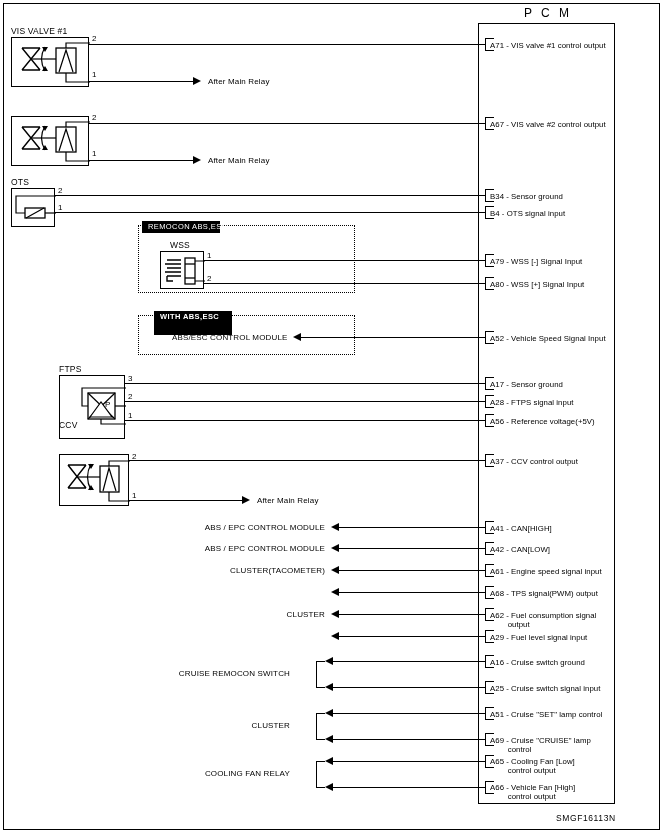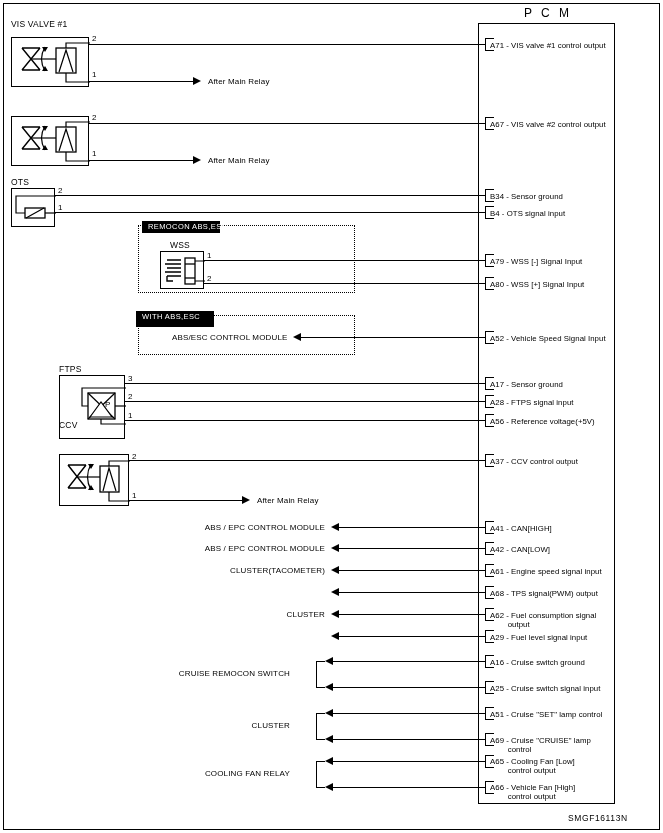--- a/index.html
+++ b/index.html
@@ -89,21 +89,21 @@
 </head>
 <body>
 
 <div id="page">
 
   <div id="frame"></div>
 
   <div class="lbl pcmtitle" style="left:524px;top:6px;">P C M</div>
   <div id="pcmbox"></div>
 
-  <div class="lbl cap" style="left:11px;top:19px;">VIS VALVE #1</div>
+  <div class="lbl cap" style="left:11px;top:26px;">VIS VALVE #1</div>
   <div class="box" style="left:11px;top:37px;width:78px;height:50px;">
     <svg width="78" height="50" viewBox="0 0 78 50">
 
       <path d="M10,10 L28,32 M28,10 L10,32 M10,10 L28,10 M10,32 L28,32" stroke="#000" stroke-width="1.4" fill="none"></path>
 
       <line x1="19" y1="21" x2="44" y2="21" stroke="#000" stroke-width="1.2"></line>
 
       <path d="M33,9 Q26,21 33,33" stroke="#000" stroke-width="1.2" fill="none"></path>
       <path d="M30,9 L36,9 L33,14 Z" fill="#000"></path>
       <path d="M30,33 L36,33 L33,28 Z" fill="#000"></path>
@@ -176,21 +176,21 @@
       <line x1="24" y1="26" x2="34" y2="26" stroke="#000" stroke-width="1.3"></line>
       <path d="M34,9 L44,9 M34,29 L44,29" stroke="#000" stroke-width="1.2" fill="none"></path>
     </svg>
   </div>
   <div class="lbl pinnum" style="left:207px;top:251px;">1</div>
   <div class="lbl pinnum" style="left:207px;top:274px;">2</div>
   <div class="hline" style="left:204px;top:260px;width:281px;"></div>
   <div class="hline" style="left:204px;top:283px;width:281px;"></div>
 
   <div class="dashbox" style="left:138px;top:315px;width:217px;height:40px;"></div>
-  <div class="banner" style="left:136px;top:311px;width:78px;height:16px;line-height:8px;">WITH ABS,ESC</div>
+  <div class="banner" style="left:154px;top:311px;width:78px;height:24px;line-height:8px;font-weight:bold;">WITH ABS,ESC</div>
   <div class="lbl" style="left:172px;top:333px;font-size:8px;letter-spacing:.15px;">ABS/ESC CONTROL MODULE</div>
   <div class="arrowL" style="left:293px;top:333px;"></div>
   <div class="hline" style="left:301px;top:337px;width:184px;"></div>
 
   <div class="lbl cap" style="left:59px;top:364px;">FTPS</div>
   <div class="box" style="left:59px;top:375px;width:66px;height:64px;">
     <svg width="66" height="64" viewBox="0 0 66 64">
 
       <rect x="28" y="17" width="27" height="26" stroke="#000" stroke-width="1.3" fill="#fff"></rect>
       <line x1="28" y1="17" x2="55" y2="43" stroke="#000" stroke-width="1.2"></line>
@@ -344,15 +344,15 @@
   <div class="lbl pinlabel" style="left:490px;top:745px;">        control</div>
 
   <div class="pinbracket" style="left:485px;top:755px;"></div>
   <div class="lbl pinlabel" style="left:490px;top:757px;">A65 - Cooling Fan [Low]</div>
   <div class="lbl pinlabel" style="left:490px;top:766px;">        control output</div>
 
   <div class="pinbracket" style="left:485px;top:781px;"></div>
   <div class="lbl pinlabel" style="left:490px;top:783px;">A66 - Vehicle Fan [High]</div>
   <div class="lbl pinlabel" style="left:490px;top:792px;">        control output</div>
 
-  <div class="lbl docid" style="left:568px;top:813px;">SMGF16113N</div>
+  <div class="lbl docid" style="left:556px;top:813px;">SMGF16113N</div>
 
 </div>
 
 </body></html>

